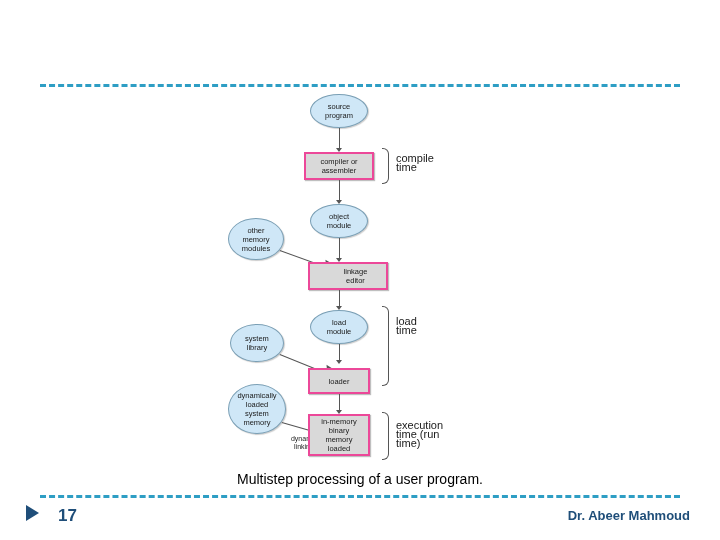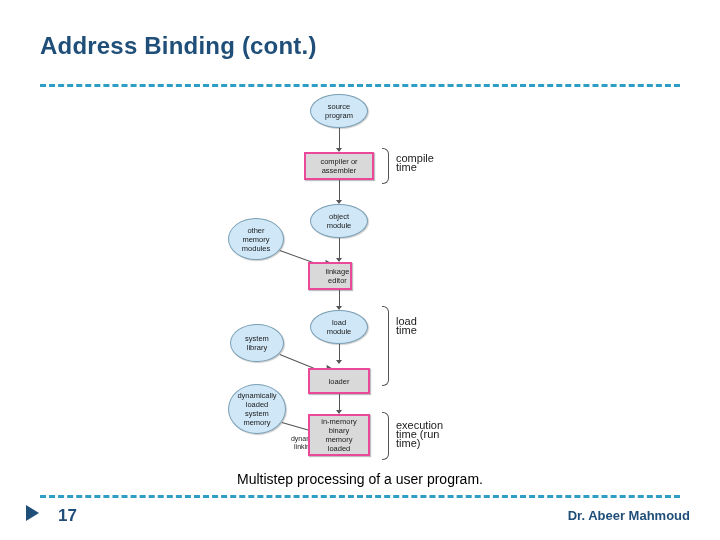--- a/index.html
+++ b/index.html
@@ -152,21 +152,20 @@
     border-top-right-radius: 6px;
     border-bottom-right-radius: 6px;
     width: 7px;
   }
 </style>
 </head>
 <body>
 
 <div class="slide">
 
-  <div class="slide-title">Address Binding (cont.)</div>
   <div class="rule-top"></div>
 
   <div class="diagram">
 
     <div class="node ellipse" style="left:82px; top:2px; width:58px; height:34px;">
       <span style="white-space:pre-line;">source
 program</span>
     </div>
     <div class="arrow-line" style="left:111px; top:36px; height:22px;"></div>
     <div class="arrow-head" style="left:108px; top:56px;"></div>
@@ -190,21 +189,21 @@
     <div class="arrow-head" style="left:108px; top:166px;"></div>
 
     <div class="node ellipse" style="left:0px; top:126px; width:56px; height:42px;">
       <span style="white-space:pre-line;">other
 memory
 modules</span>
     </div>
     <div class="diag-line" style="left:52px; top:158px; width:50px; transform: rotate(20deg);"></div>
     <div class="arrow-head" style="left:96px; top:169px; transform: rotate(30deg);"></div>
 
-    <div class="node box" style="left:80px; top:170px; width:44px; height:28px;padding-left:15px;">
+    <div class="node box" style="left:80px; top:170px; width:80px; height:28px;padding-left:15px;">
       <span style="white-space:pre-line;">linkage
 editor</span>
     </div>
     <div class="arrow-line" style="left:111px; top:198px; height:18px;"></div>
     <div class="arrow-head" style="left:108px; top:214px;"></div>
 
     <div class="node ellipse" style="left:82px; top:218px; width:58px; height:34px;">
       <span style="white-space:pre-line;">load
 module</span>
     </div>

